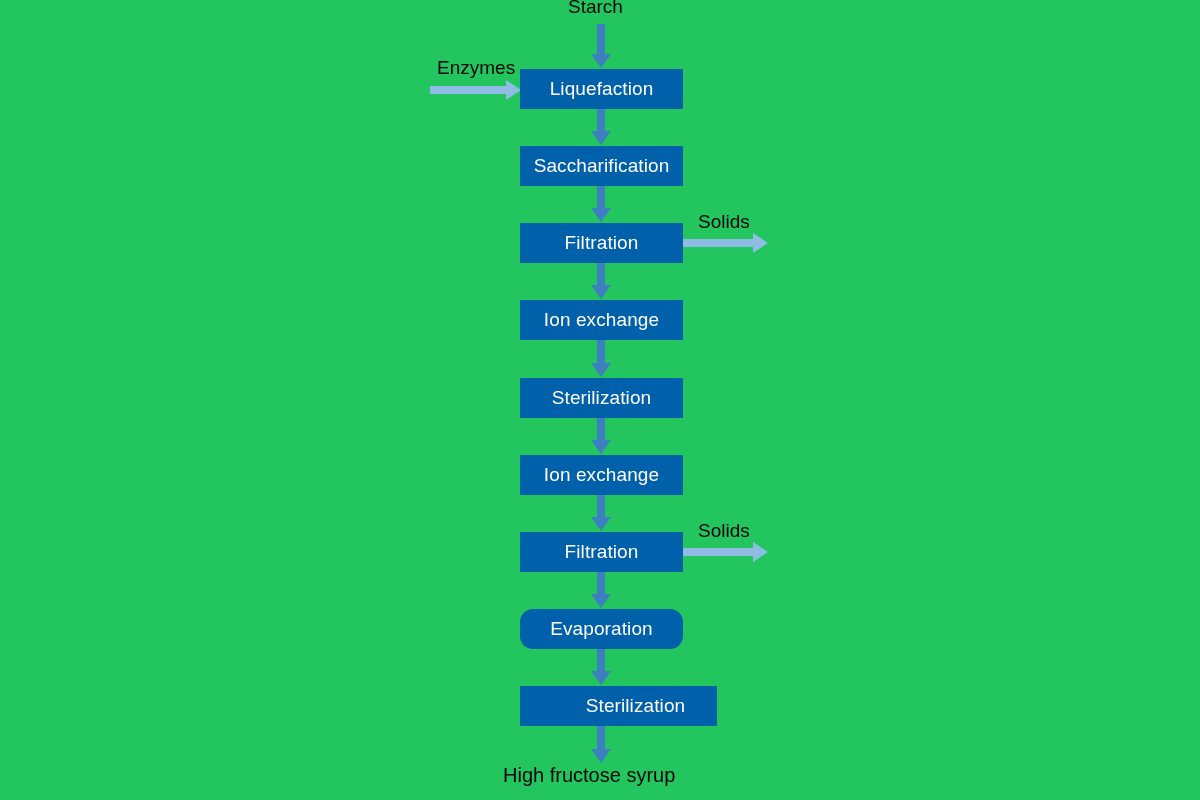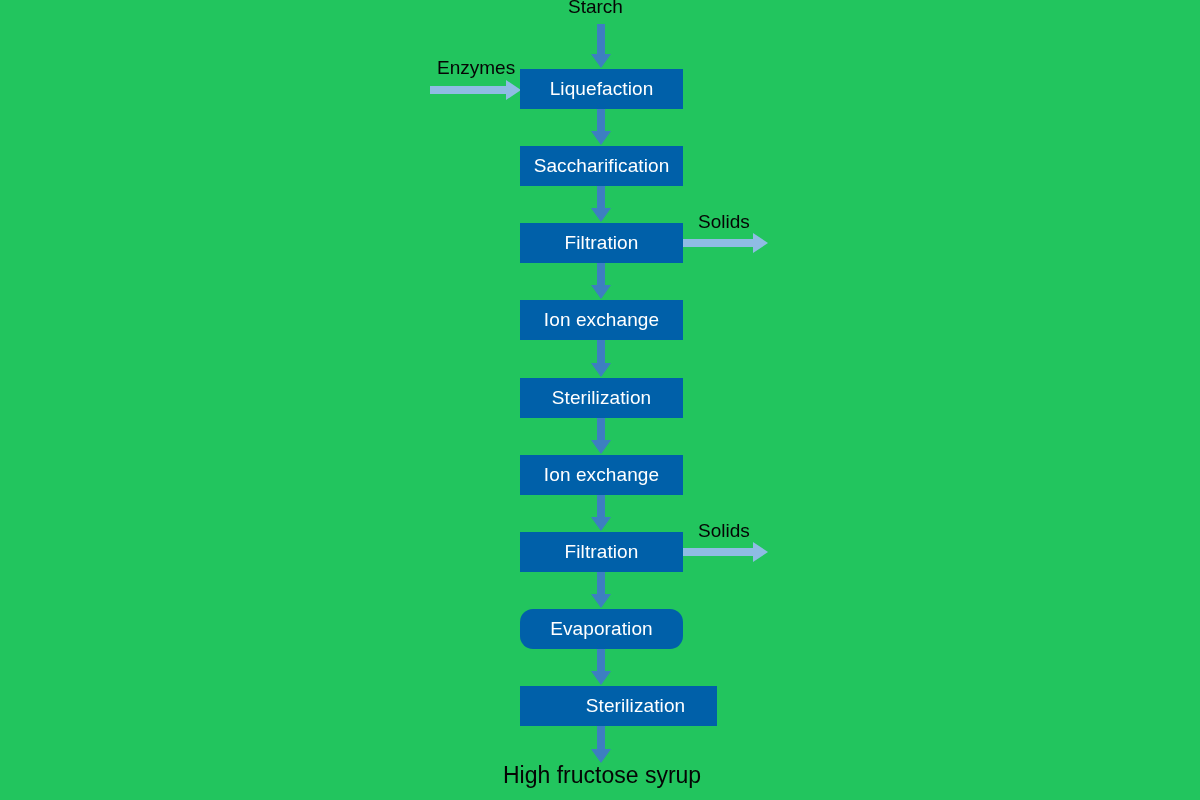--- a/index.html
+++ b/index.html
@@ -37,21 +37,21 @@
 
   
   .ext-label {
     position: absolute;
     color: #050505;
     font-size: 19px;
     line-height: 22px;
     white-space: nowrap;
   }
   .ext-label.big {
-    font-size: 23px;
+    font-size: 20px;
     line-height: 26px;
     text-align: center;
   }
 
   
   .arrow-v {
     position: absolute;
     width: 26px;
   }
   .arrow-h {

